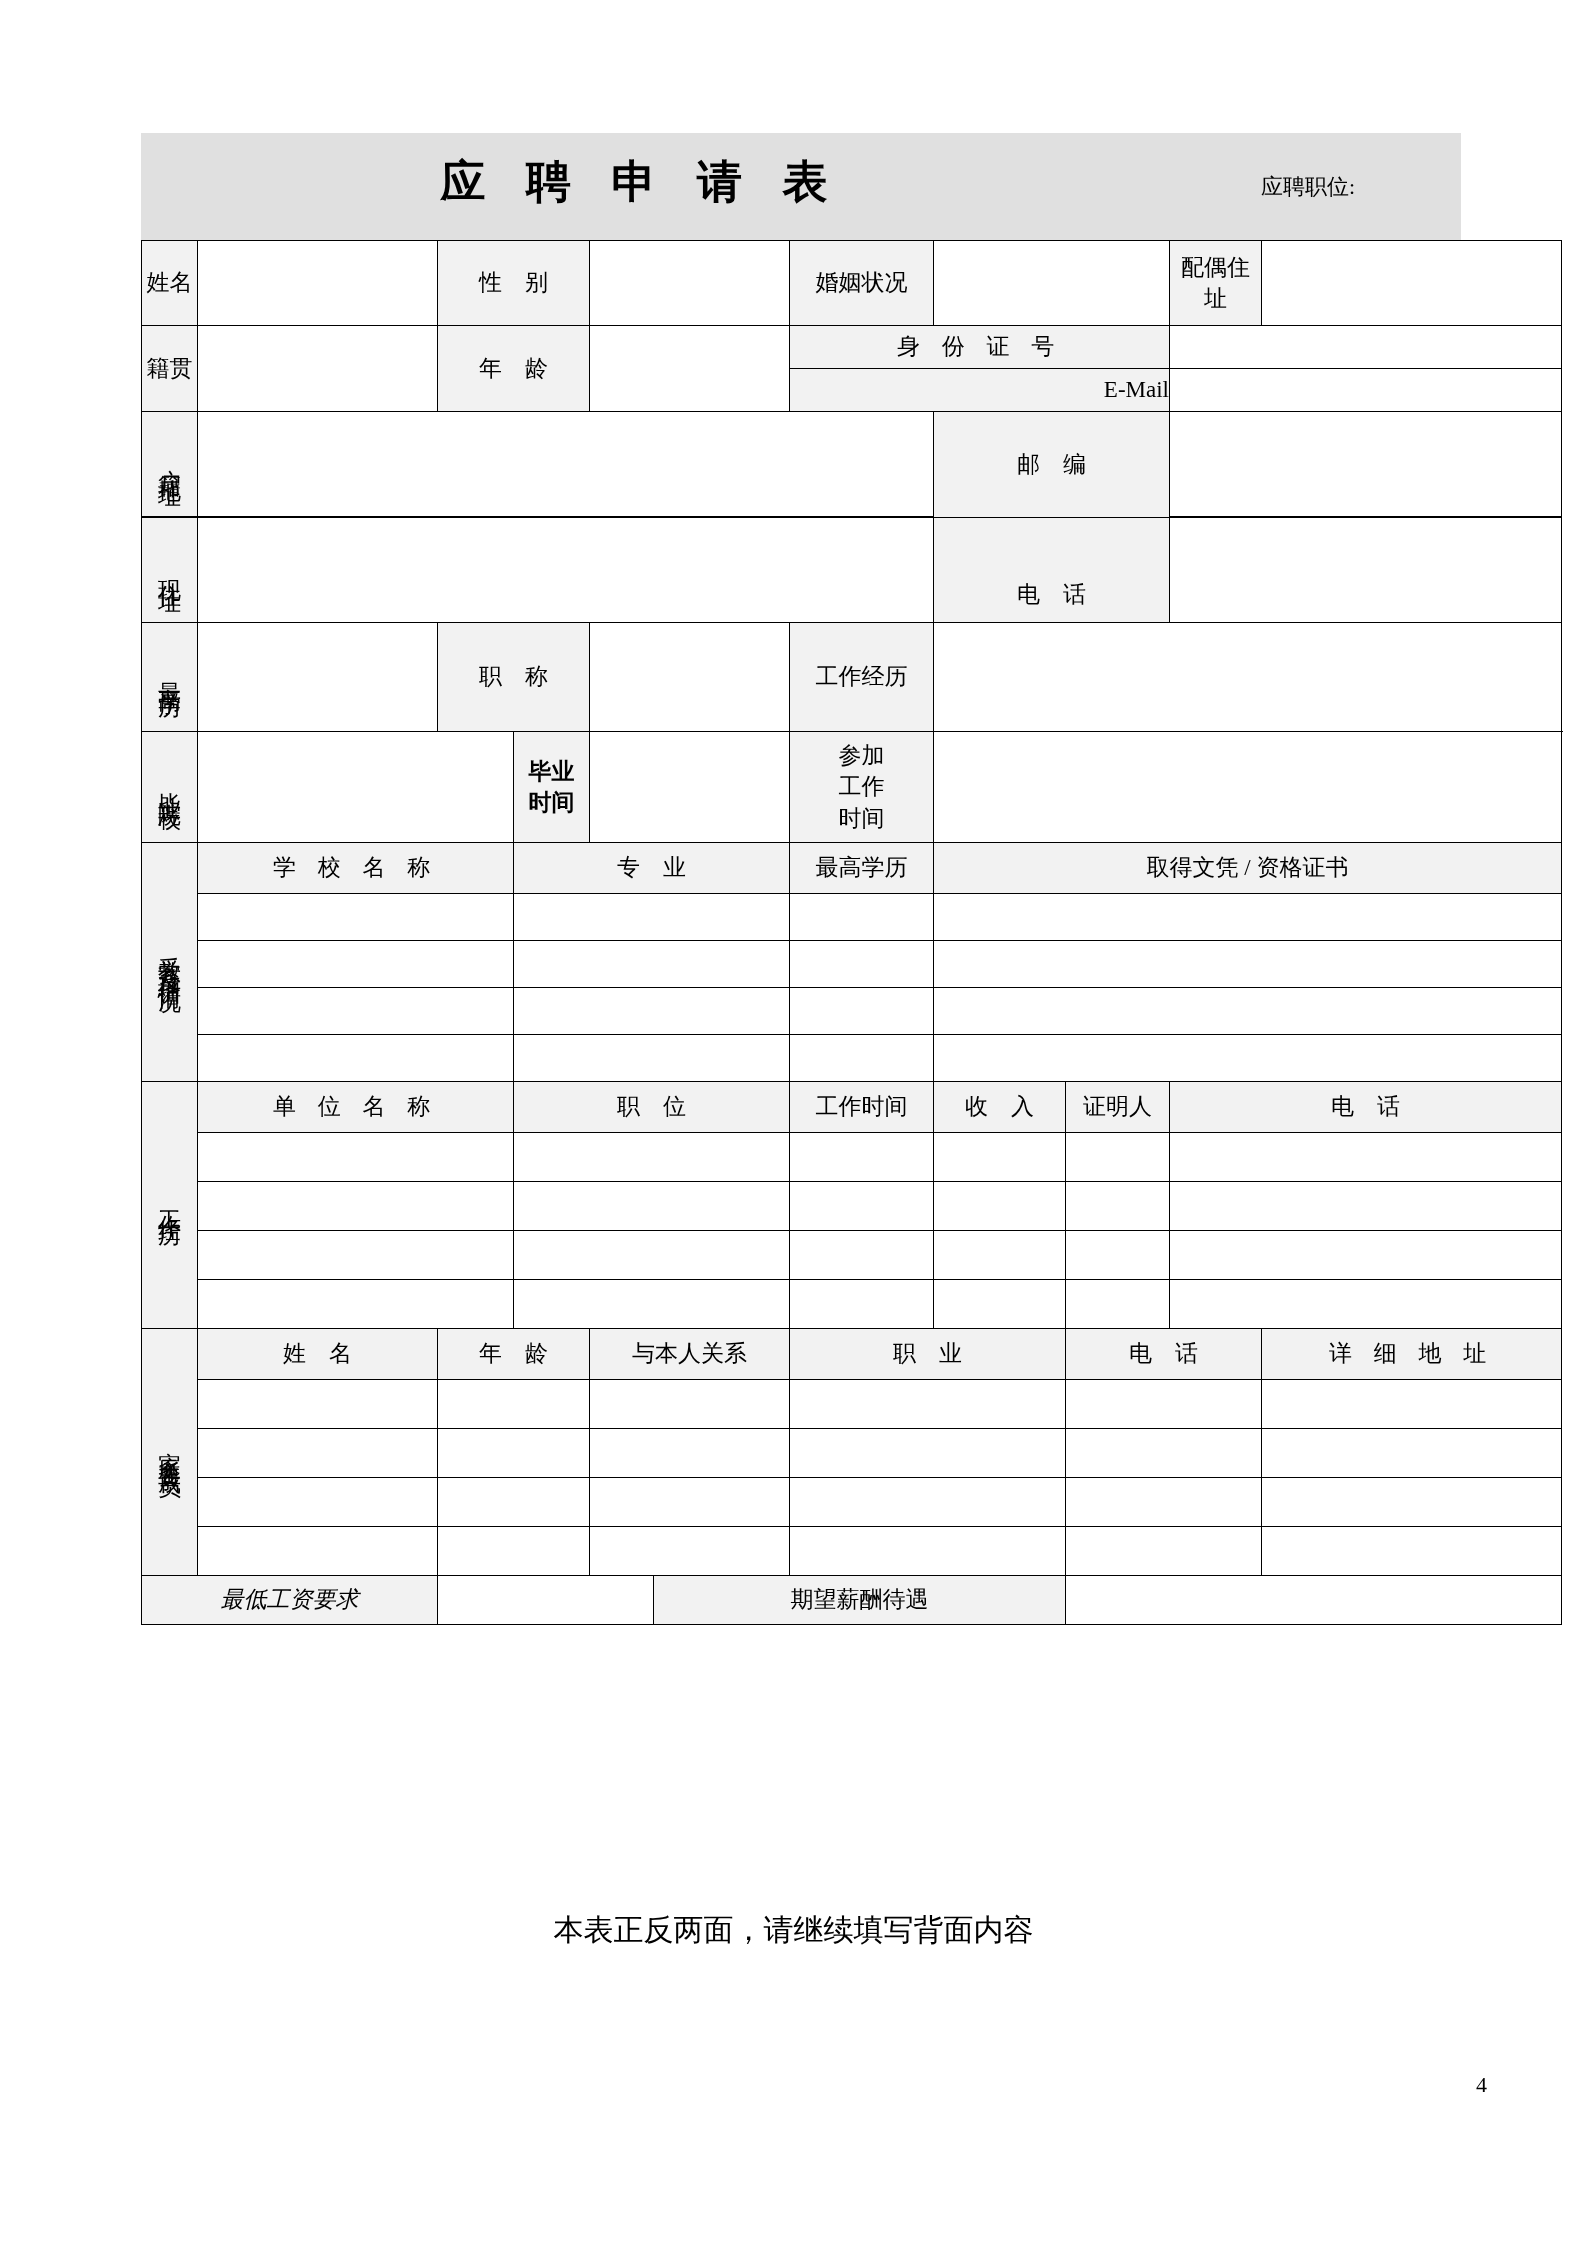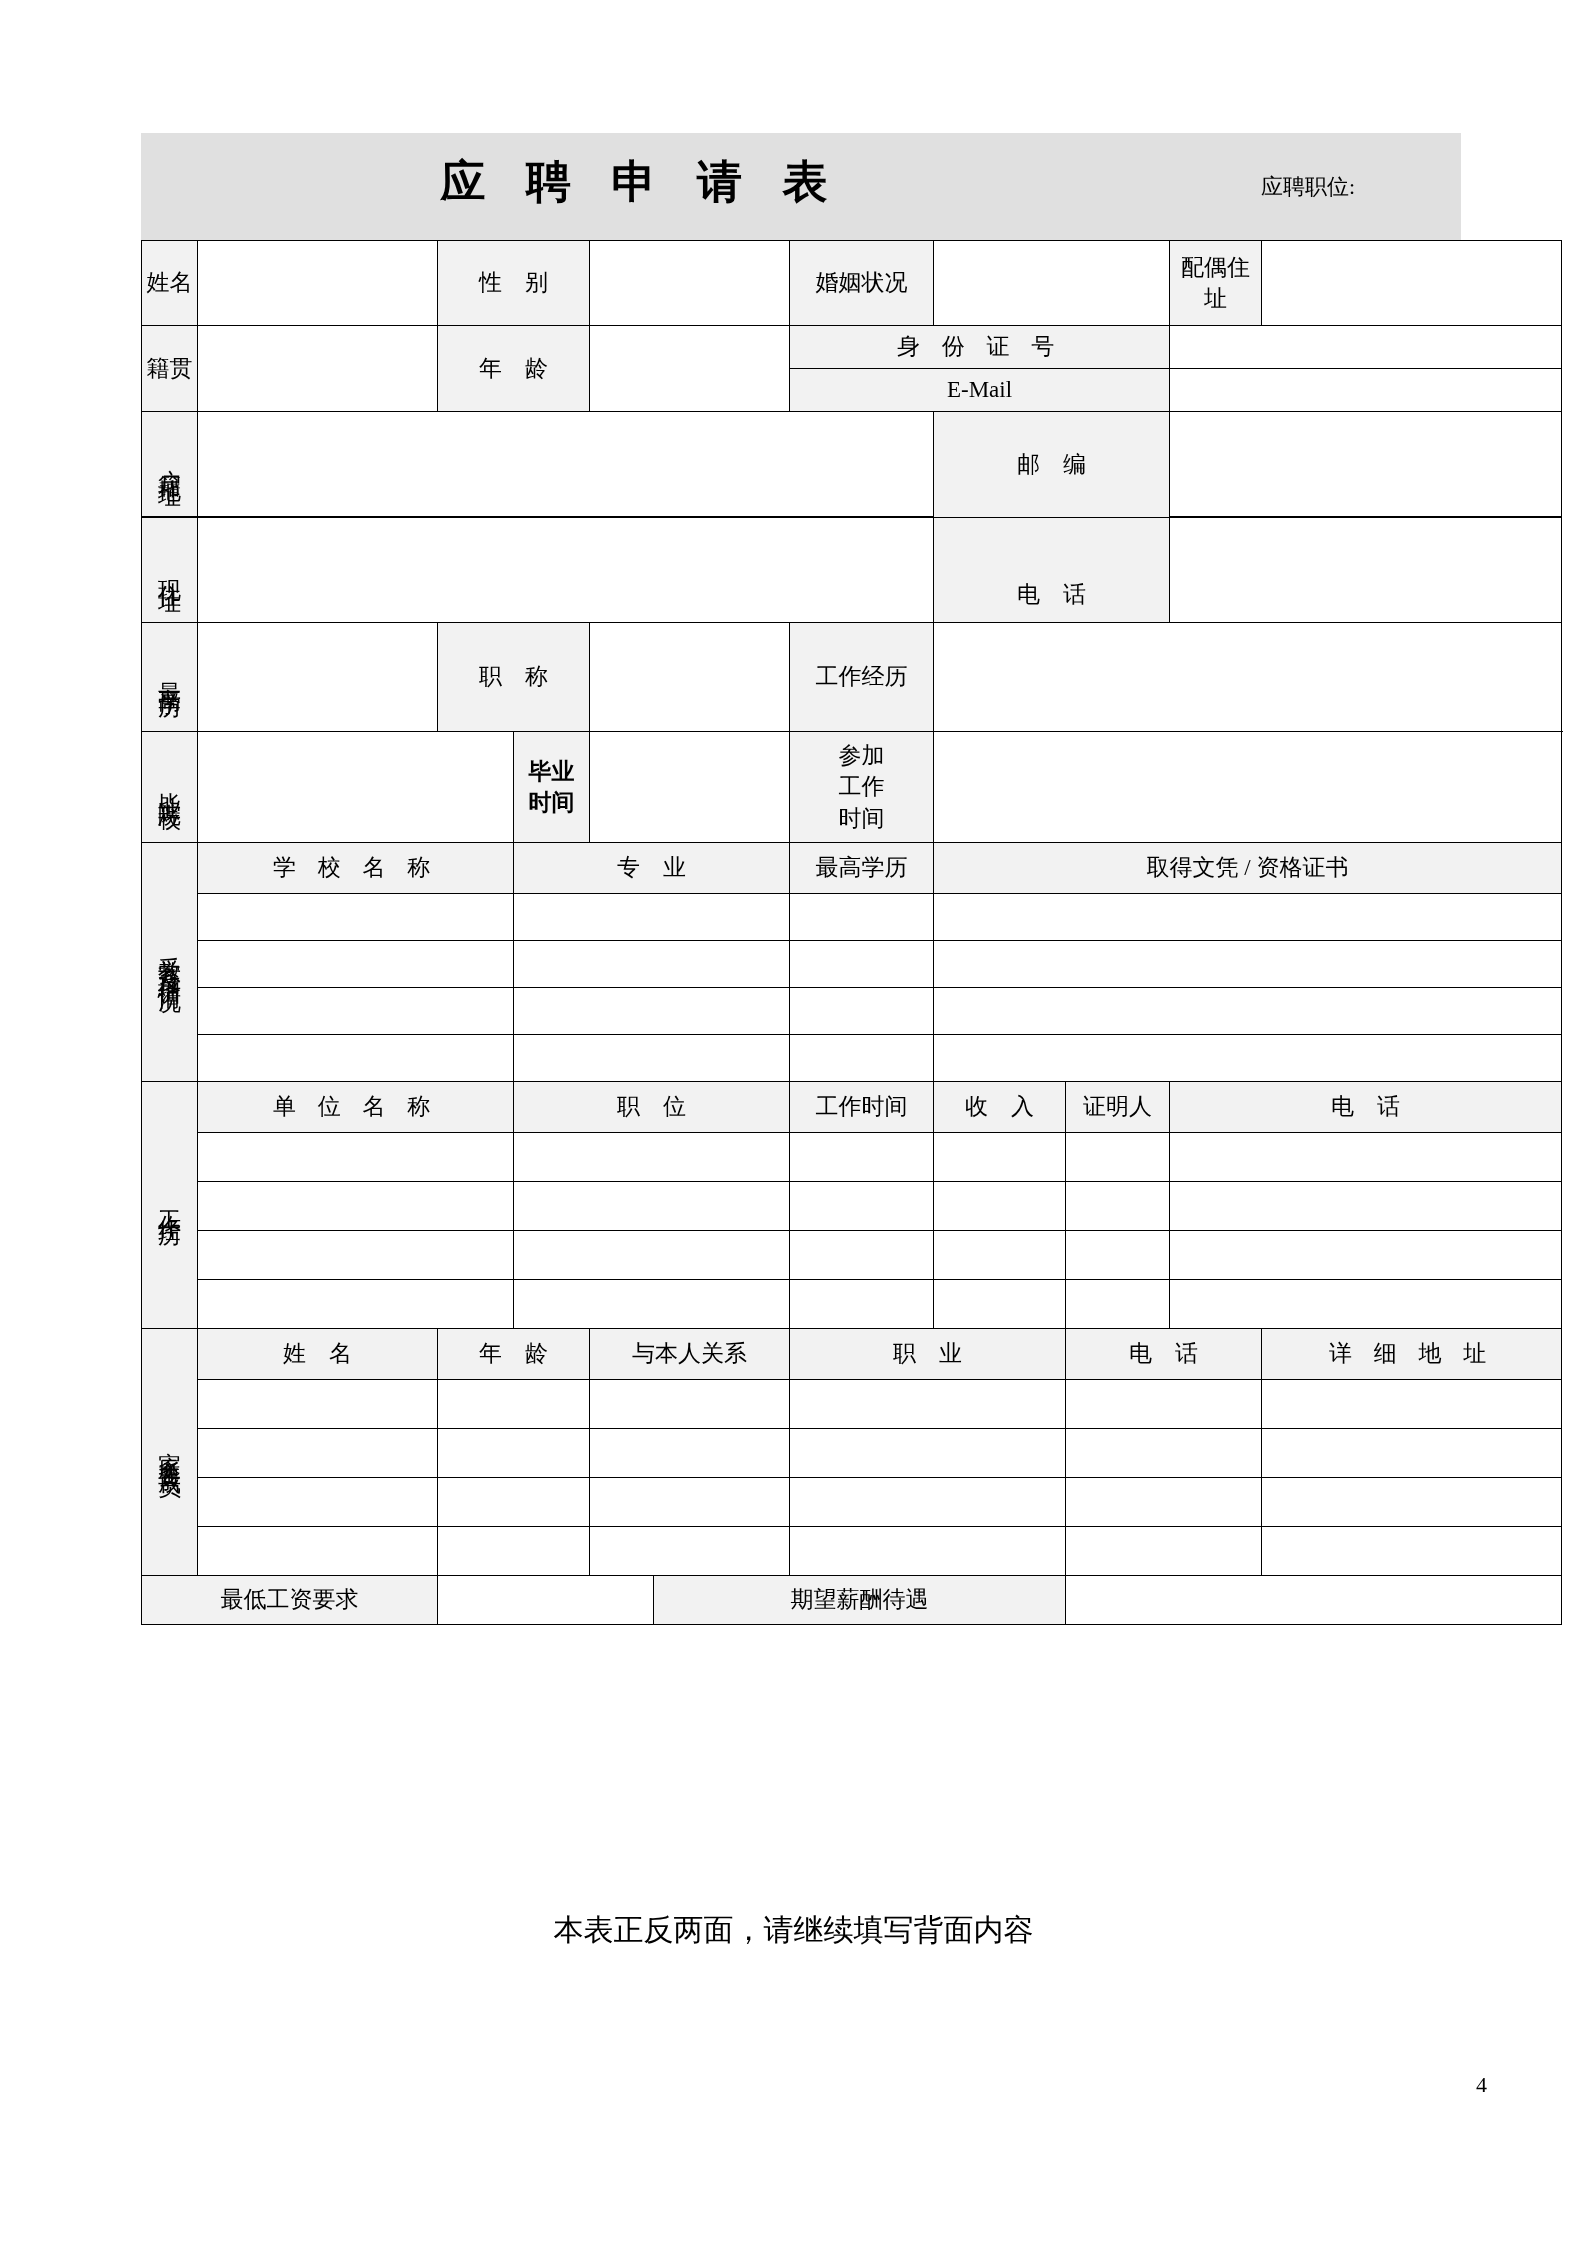--- a/index.html
+++ b/index.html
@@ -163,21 +163,21 @@
         <span>年　龄</span>
       </td>
       <td colspan="2" rowspan="2"></td>
       <td class="lbl" colspan="4" style="height:42px;">
         <span class="sp1">身 份 证 号</span>
       </td>
       <td colspan="2"></td>
     </tr>
 
     <tr>
-      <td class="lbl" colspan="4" style="height:42px;">
+      <td class="lbl" colspan="4" style="height:42px;text-align:right;">
         <span>E-Mail</span>
       </td>
       <td colspan="2"></td>
     </tr>
 
     <tr>
       <td class="lbl" style="height:104px;">
         <span class="vlab">户籍地址</span>
       </td>
       <td colspan="8"></td>
@@ -385,21 +385,21 @@
     <tr>
       <td colspan="2" style="height:48px;"></td>
       <td colspan="2"></td>
       <td colspan="2"></td>
       <td colspan="3"></td>
       <td colspan="2"></td>
       <td></td>
     </tr>
 
     <tr>
-      <td class="lbl" colspan="3" style="height:48px;">
+      <td class="lbl" colspan="3" style="height:48px;font-style:italic;">
         <span>最低工资要求</span>
       </td>
       <td colspan="3"></td>
       <td class="lbl" colspan="4">
         <span>期望薪酬待遇</span>
       </td>
       <td colspan="3"></td>
     </tr>
   </tbody>
     </table>

